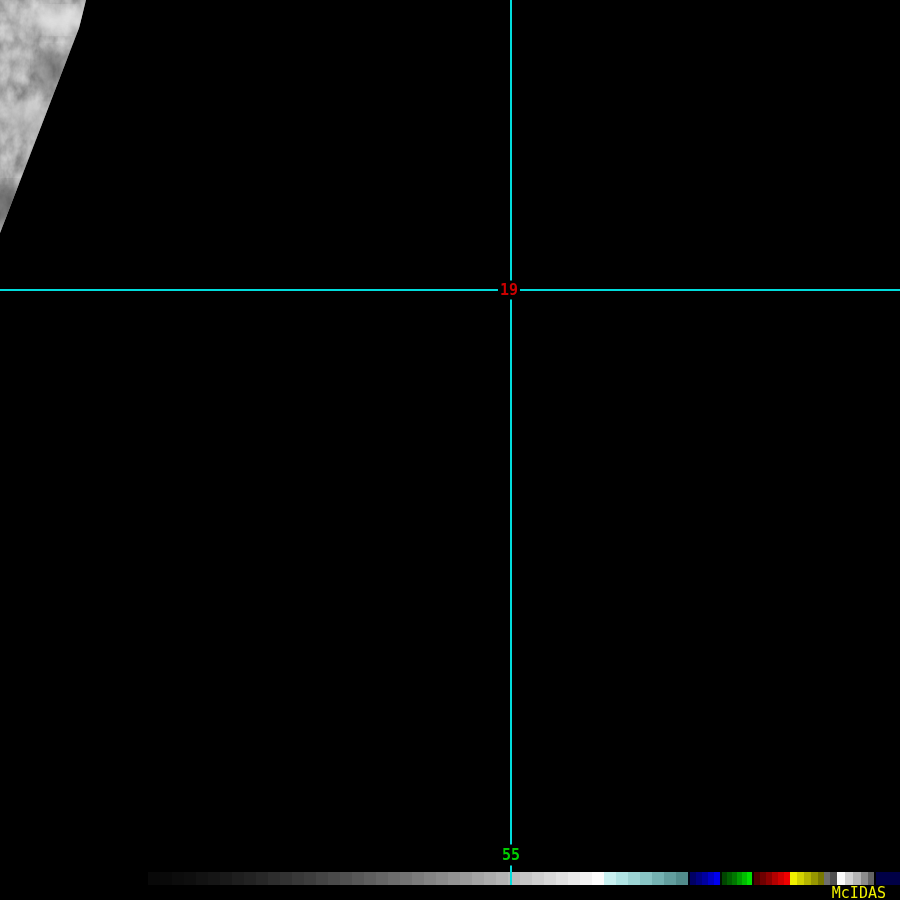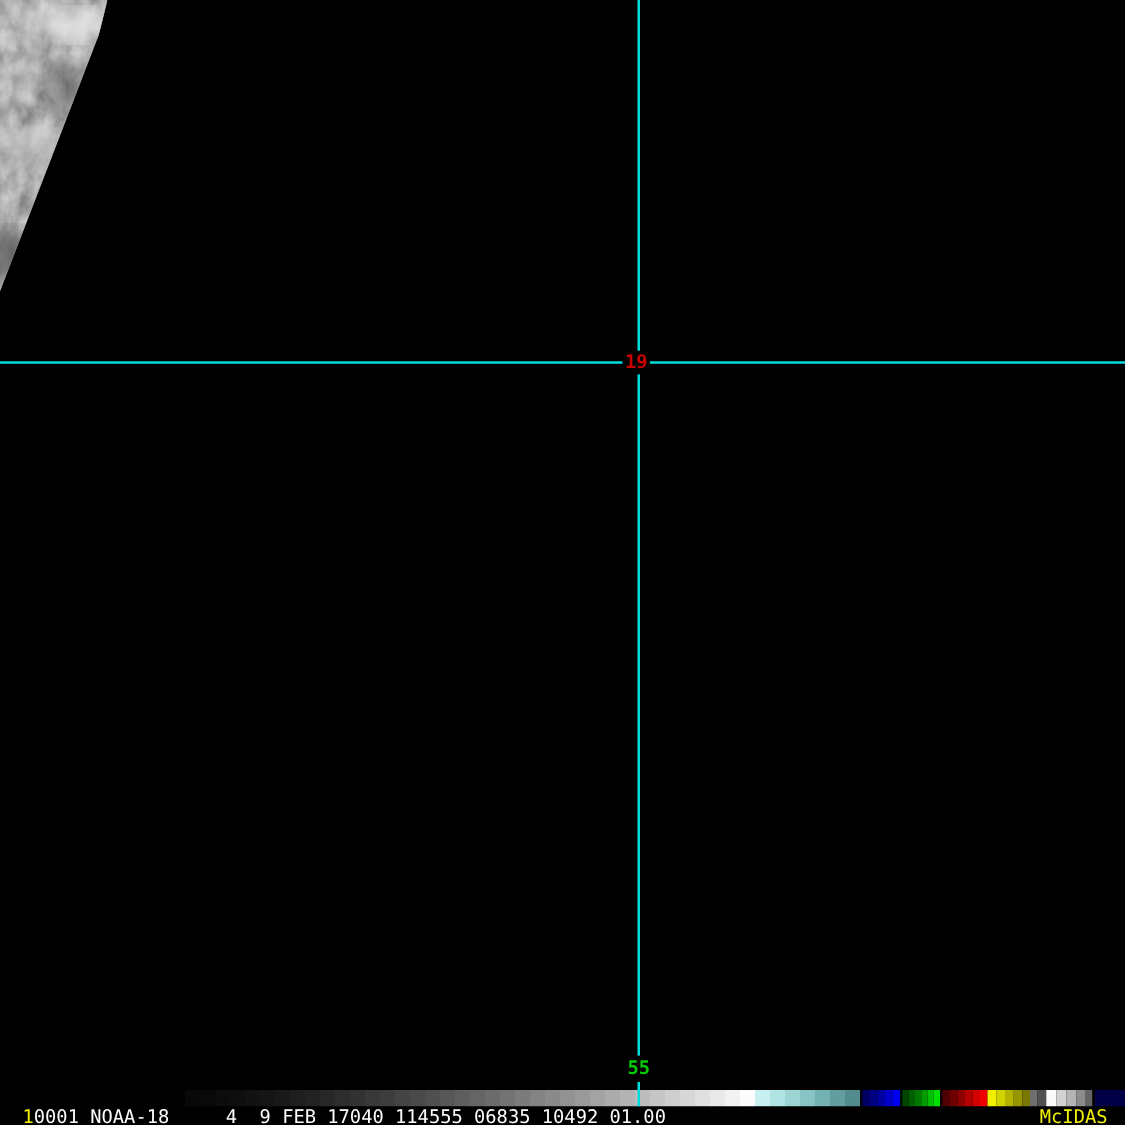--- a/index.html
+++ b/index.html
@@ -140,17 +140,16 @@
       <div class="seg" style="width: 8px; background: rgb(250, 250, 250);"></div>
       <div class="seg" style="width: 8px; background: rgb(210, 210, 210);"></div>
       <div class="seg" style="width: 8px; background: rgb(180, 180, 180);"></div>
       <div class="seg" style="width: 7px; background: rgb(140, 140, 140);"></div>
       <div class="seg" style="width: 6px; background: rgb(100, 100, 100);"></div>
       <div class="seg" style="width: 2px; background: rgb(0, 0, 0);"></div>
       <div class="seg" style="width: 24px; background: rgb(0, 0, 70);"></div>
     </div>
 
   <div class="statusbar">
-    <span class="status-left"><span style="color: rgb(240, 240, 0);">1</span><span style="color: rgb(252, 252, 252);">0001 NOAA-18     4  9 FEB 17040 114555 06835 10492 01.00</span></span>
     <span class="status-brand" style="color: rgb(240, 240, 0);">McIDAS</span>
   </div>
 
 </div>
 
 </body></html>

